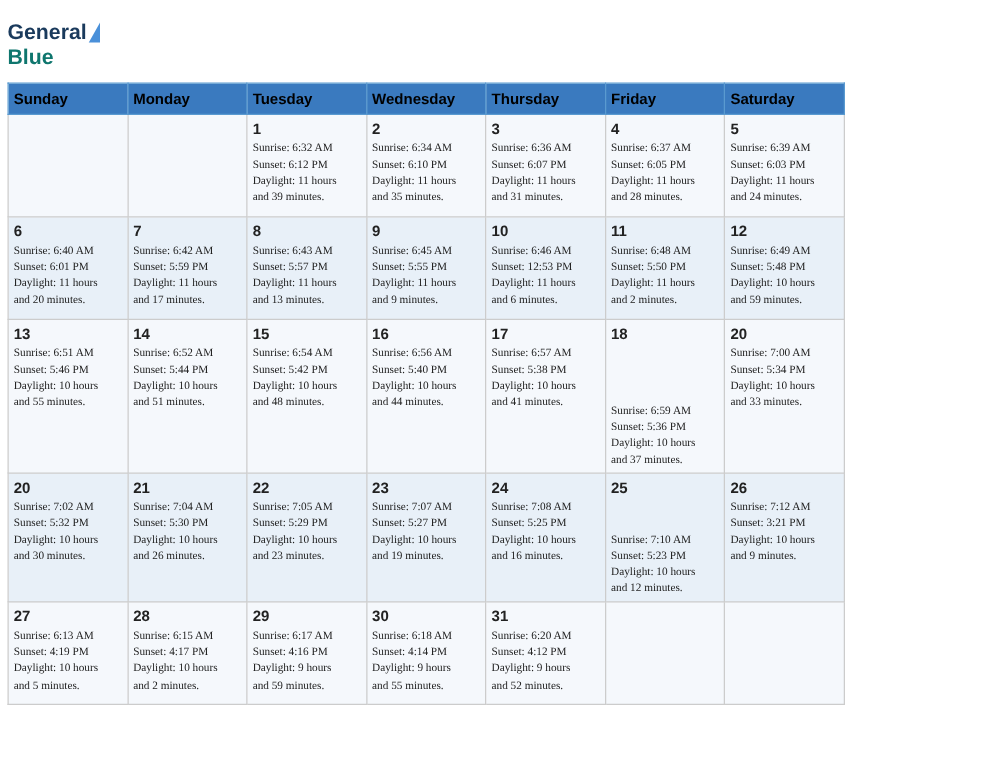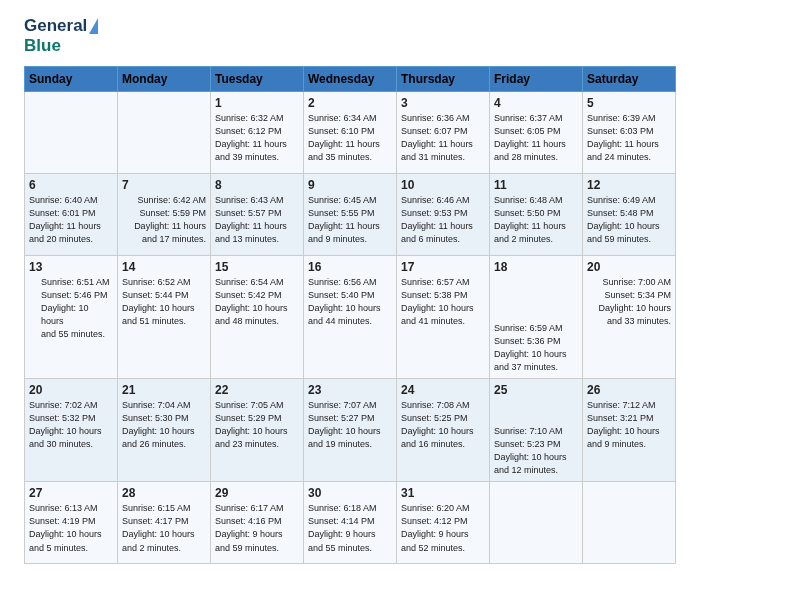--- a/index.html
+++ b/index.html
@@ -7,21 +7,21 @@
       font-family: Arial, sans-serif;
       background: #fff;
       width: 792px;
       height: 612px;
       overflow: hidden;
     }
     .page {
       width: 696px;
       min-height: 612px;
       background: #fff;
-      padding: 16px 20px 10px 24px;
+      padding: 16px 20px 10px 6px;
     }
     .header {
       display: flex;
       justify-content: space-between;
       align-items: flex-start;
       margin-bottom: 10px;
     }
     .logo {
       display: flex;
       flex-direction: column;
@@ -75,20 +75,21 @@
     .day-num {
       font-size: 12px;
       font-weight: bold;
       display: block;
       margin-bottom: 2px;
     }
     .day-info {
       font-size: 9px;
       line-height: 1.45;
       color: #222;
+      font-family: Liberation Serif, serif;
     }
   </style>
 </head>
 <body>
 
 <div class="page">
   <div class="header">
     <div class="logo">
       <div class="logo-line">
         <span style="color:#1a3a5c;font-size:17px;font-weight:bold;">General</span>
@@ -160,21 +161,21 @@
         <tr>
           <td>
             <span class="day-num">6</span>
             <div class="day-info" style="white-space: pre-line;">Sunrise: 6:40 AM
 Sunset: 6:01 PM
 Daylight: 11 hours
 and 20 minutes.</div>
           </td>
           <td>
             <span class="day-num">7</span>
-            <div class="day-info" style="white-space: pre-line; text-align: right;">Sunrise: 6:42 AM
+            <div class="day-info" style="white-space: pre-line;">Sunrise: 6:42 AM
 Sunset: 5:59 PM
 Daylight: 11 hours
 and 17 minutes.</div>
           </td>
           <td>
             <span class="day-num">8</span>
             <div class="day-info" style="white-space: pre-line;">Sunrise: 6:43 AM
 Sunset: 5:57 PM
 Daylight: 11 hours
 and 13 minutes.</div>
@@ -182,21 +183,21 @@
           <td>
             <span class="day-num">9</span>
             <div class="day-info" style="white-space: pre-line;">Sunrise: 6:45 AM
 Sunset: 5:55 PM
 Daylight: 11 hours
 and 9 minutes.</div>
           </td>
           <td>
             <span class="day-num">10</span>
             <div class="day-info" style="white-space: pre-line;">Sunrise: 6:46 AM
-Sunset: 9:53 PM
+Sunset: 12:53 PM
 Daylight: 11 hours
 and 6 minutes.</div>
           </td>
           <td>
             <span class="day-num">11</span>
             <div class="day-info" style="white-space: pre-line;">Sunrise: 6:48 AM
 Sunset: 5:50 PM
 Daylight: 11 hours
 and 2 minutes.</div>
           </td>
@@ -204,21 +205,21 @@
             <span class="day-num">12</span>
             <div class="day-info" style="white-space: pre-line;">Sunrise: 6:49 AM
 Sunset: 5:48 PM
 Daylight: 10 hours
 and 59 minutes.</div>
           </td>
         </tr>
         <tr>
           <td>
             <span class="day-num">13</span>
-            <div class="day-info" style="white-space: pre-line; margin-left: 12px;">Sunrise: 6:51 AM
+            <div class="day-info" style="white-space: pre-line;">Sunrise: 6:51 AM
 Sunset: 5:46 PM
 Daylight: 10 hours
 and 55 minutes.</div>
           </td>
           <td>
             <span class="day-num">14</span>
             <div class="day-info" style="white-space: pre-line;">Sunrise: 6:52 AM
 Sunset: 5:44 PM
 Daylight: 10 hours
 and 51 minutes.</div>
@@ -246,21 +247,21 @@
           </td>
           <td>
             <span class="day-num">18</span>
             <div class="day-info" style="white-space: pre-line; margin-top: 48px;">Sunrise: 6:59 AM
 Sunset: 5:36 PM
 Daylight: 10 hours
 and 37 minutes.</div>
           </td>
           <td>
             <span class="day-num">20</span>
-            <div class="day-info" style="white-space: pre-line; text-align: right;">Sunrise: 7:00 AM
+            <div class="day-info" style="white-space: pre-line;">Sunrise: 7:00 AM
 Sunset: 5:34 PM
 Daylight: 10 hours
 and 33 minutes.</div>
           </td>
         </tr>
         <tr>
           <td>
             <span class="day-num">20</span>
             <div class="day-info" style="white-space: pre-line;">Sunrise: 7:02 AM
 Sunset: 5:32 PM

